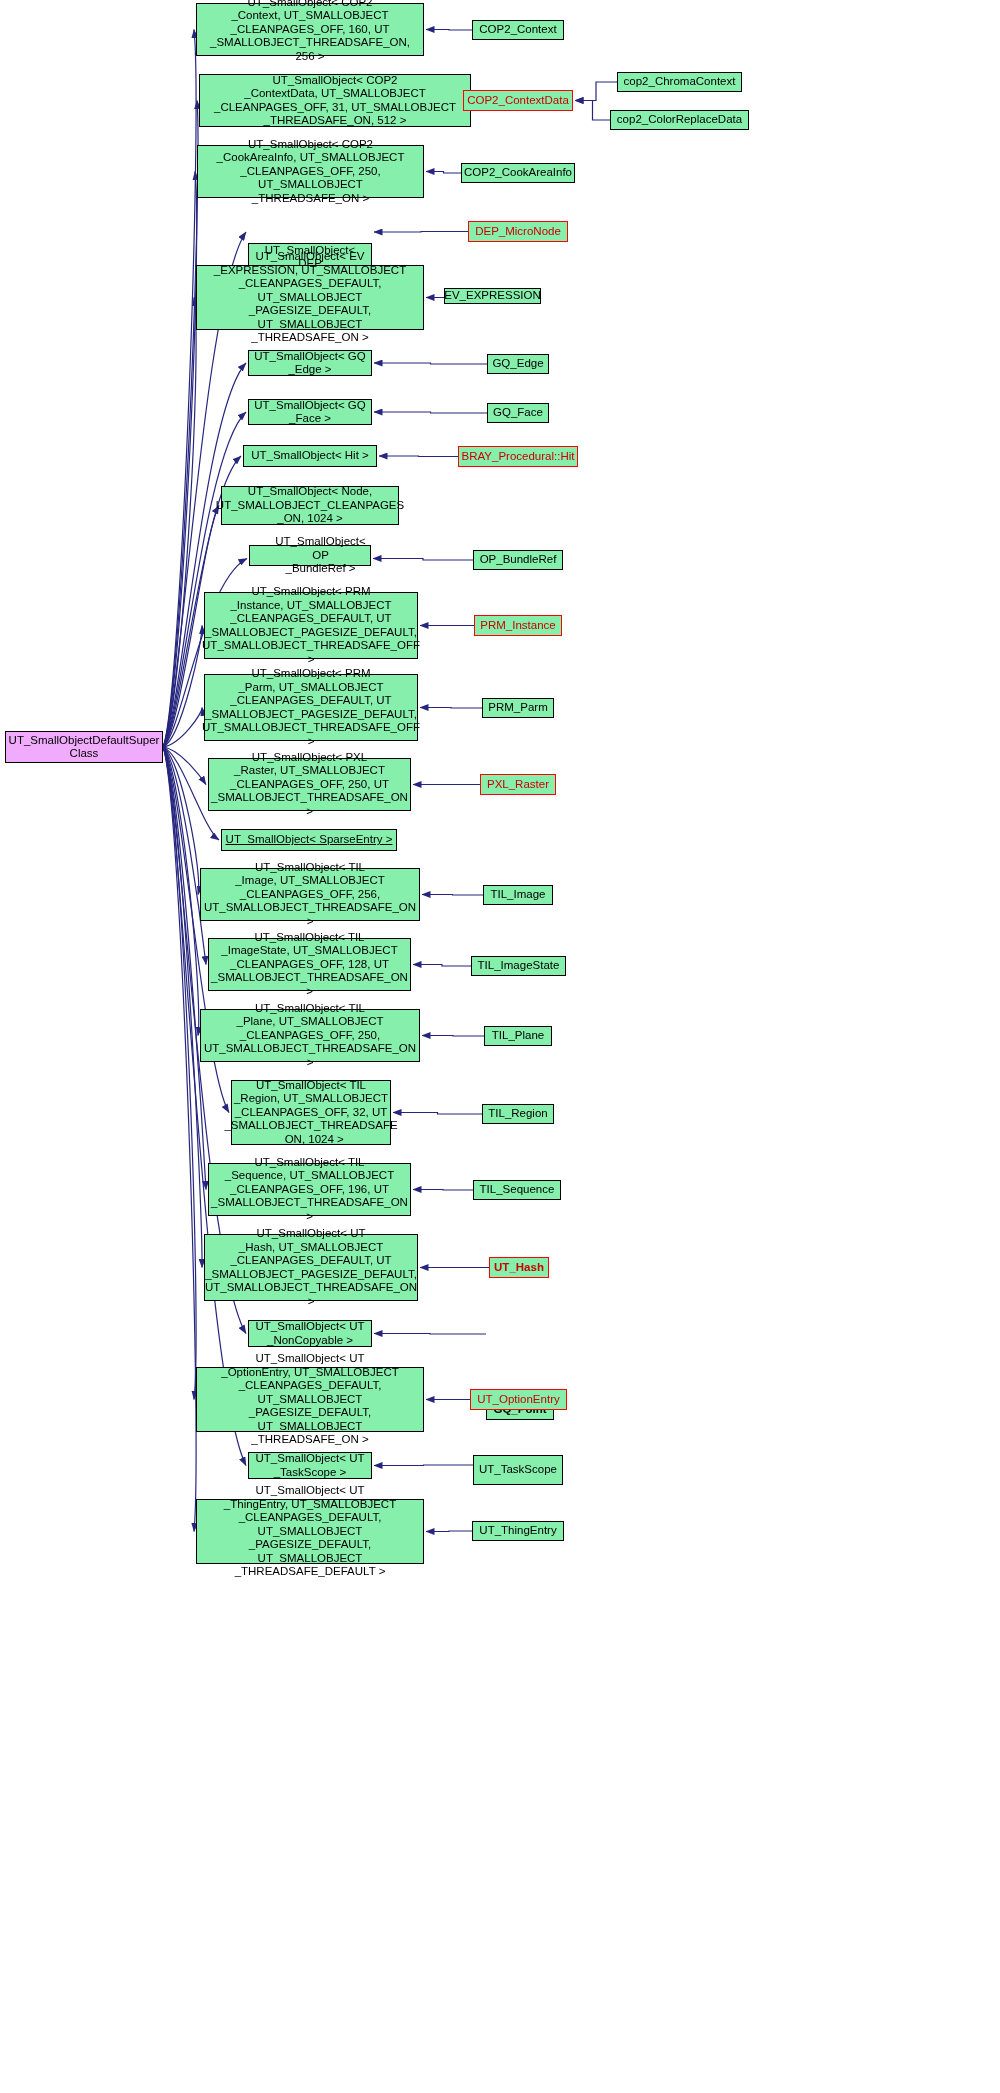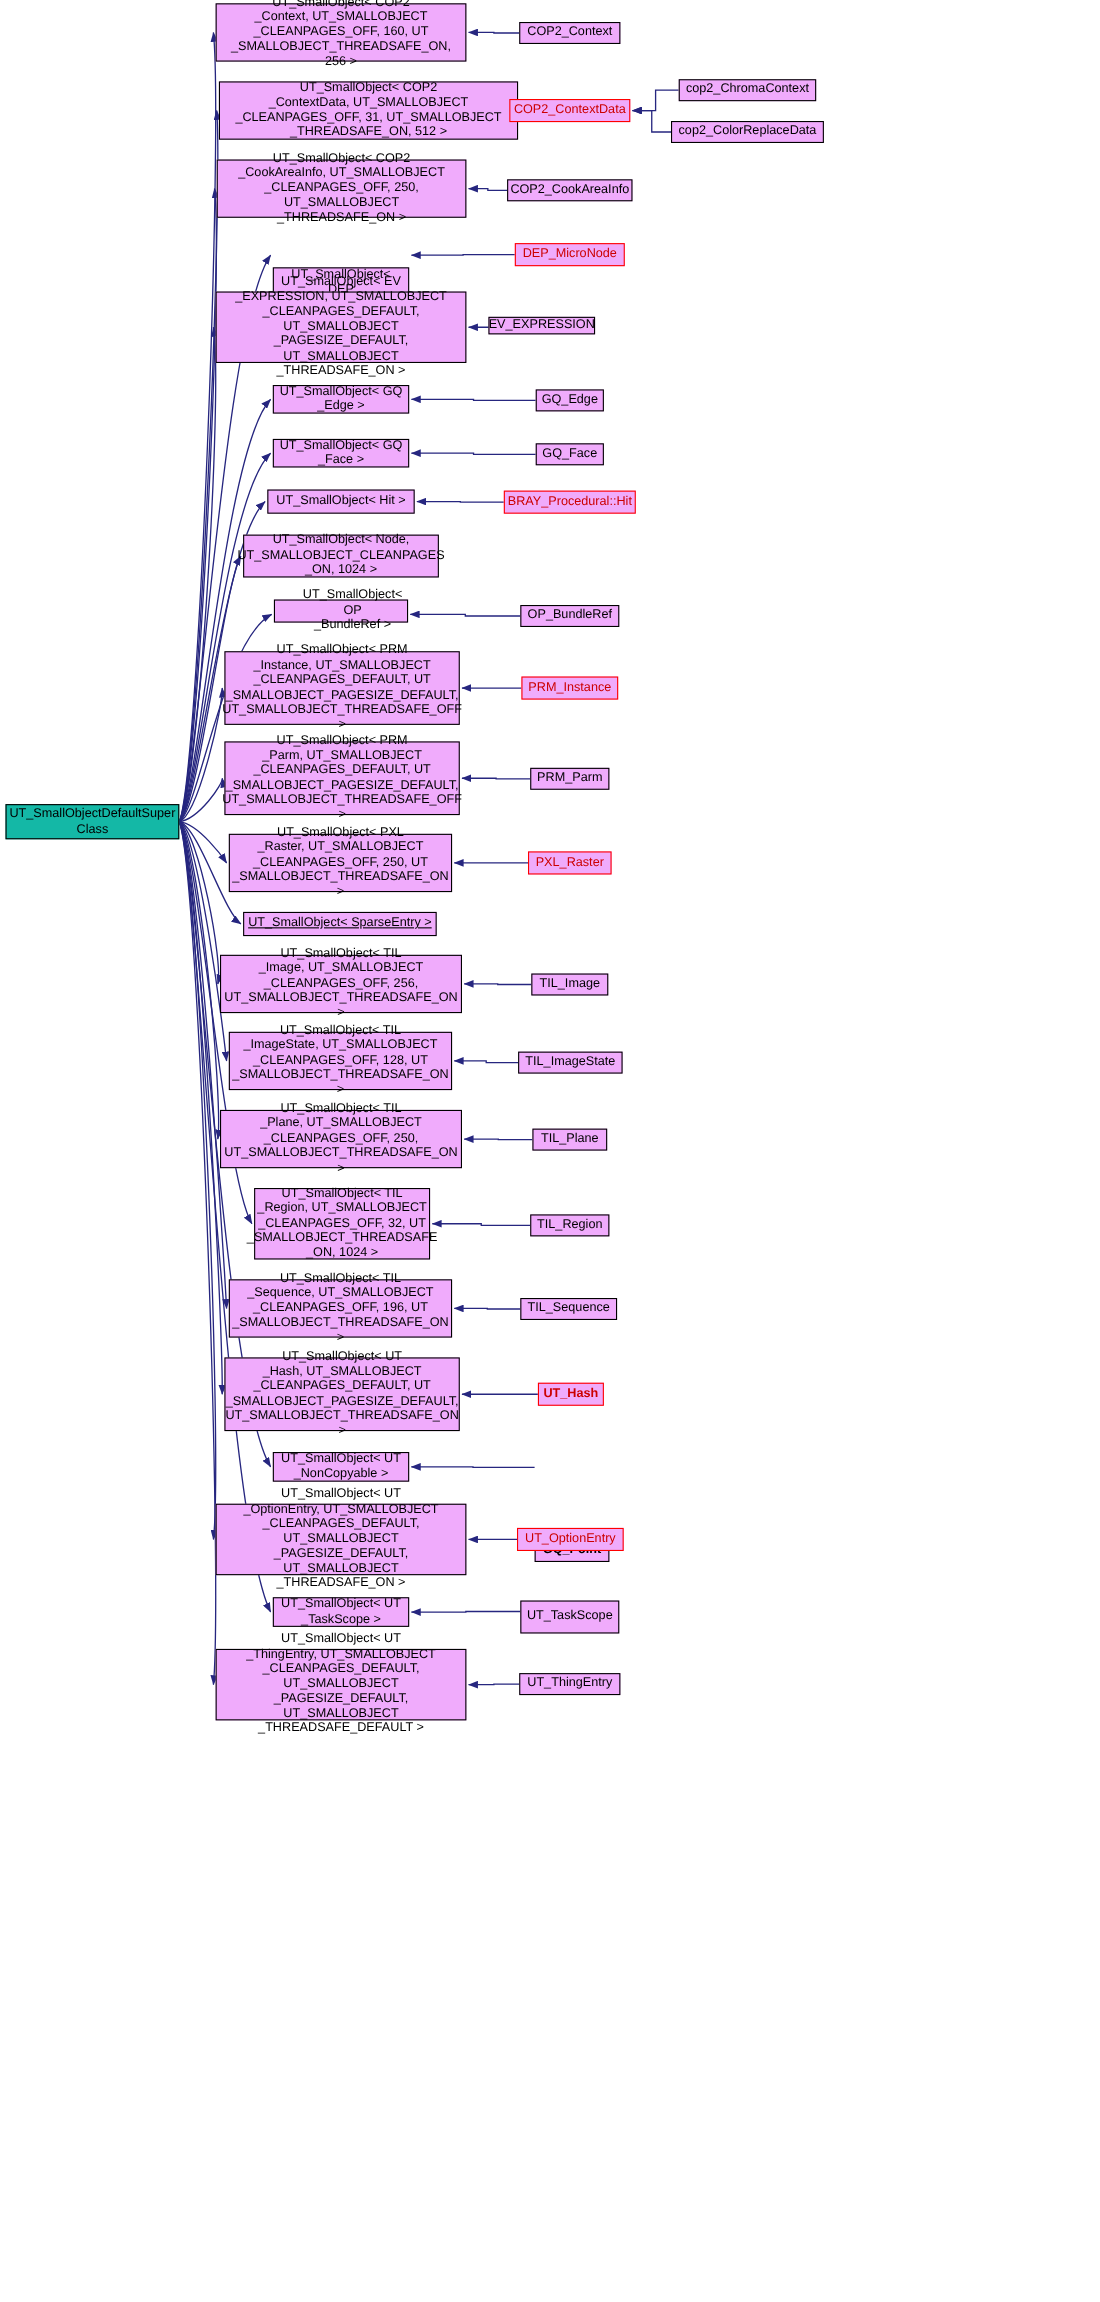--- a/index.html
+++ b/index.html
@@ -1,22 +1,22 @@
 <!DOCTYPE html>
 <html><head>
 <meta charset="utf-8">
 <style>
   html,body{margin:0;padding:0;background:#ffffff;}
   body{font-family:"Liberation Sans",sans-serif;}
   #stage{position:relative;width:1000px;height:2093px;background:#fff;overflow:hidden;}
   svg.edges{position:absolute;left:0;top:0;width:1000px;height:2093px;pointer-events:none;}
-  .node{position:absolute;box-sizing:border-box;border:1px solid #000;background:#f0abfc;
+  .node{position:absolute;box-sizing:border-box;border:1px solid #000;background:#86efac;
         display:flex;align-items:center;justify-content:center;text-align:center;
         font-size:11.5px;line-height:13.5px;color:#000;padding:1px 3px;}
-  .node.root{background:#14b8a6;border-color:#000;align-items:flex-end;}
+  .node.root{background:#f0abfc;border-color:#000;}
   .node.redline{border-color:#ff0000;}
   .node.redline .lbl{color:#cc0000;}
   .node .lbl{white-space:pre-line;display:block;}
 </style>
 </head>
 <body>
 
 <div id="stage">
   <svg class="edges" viewBox="0 0 1000 2093">
     <defs>

